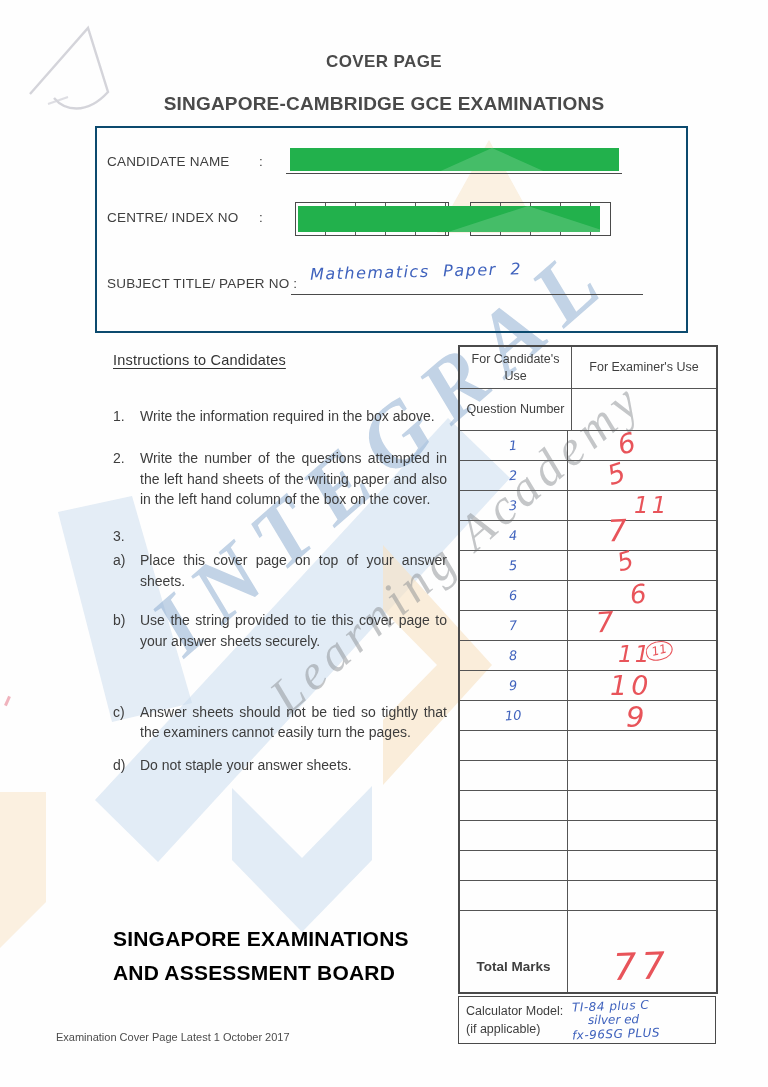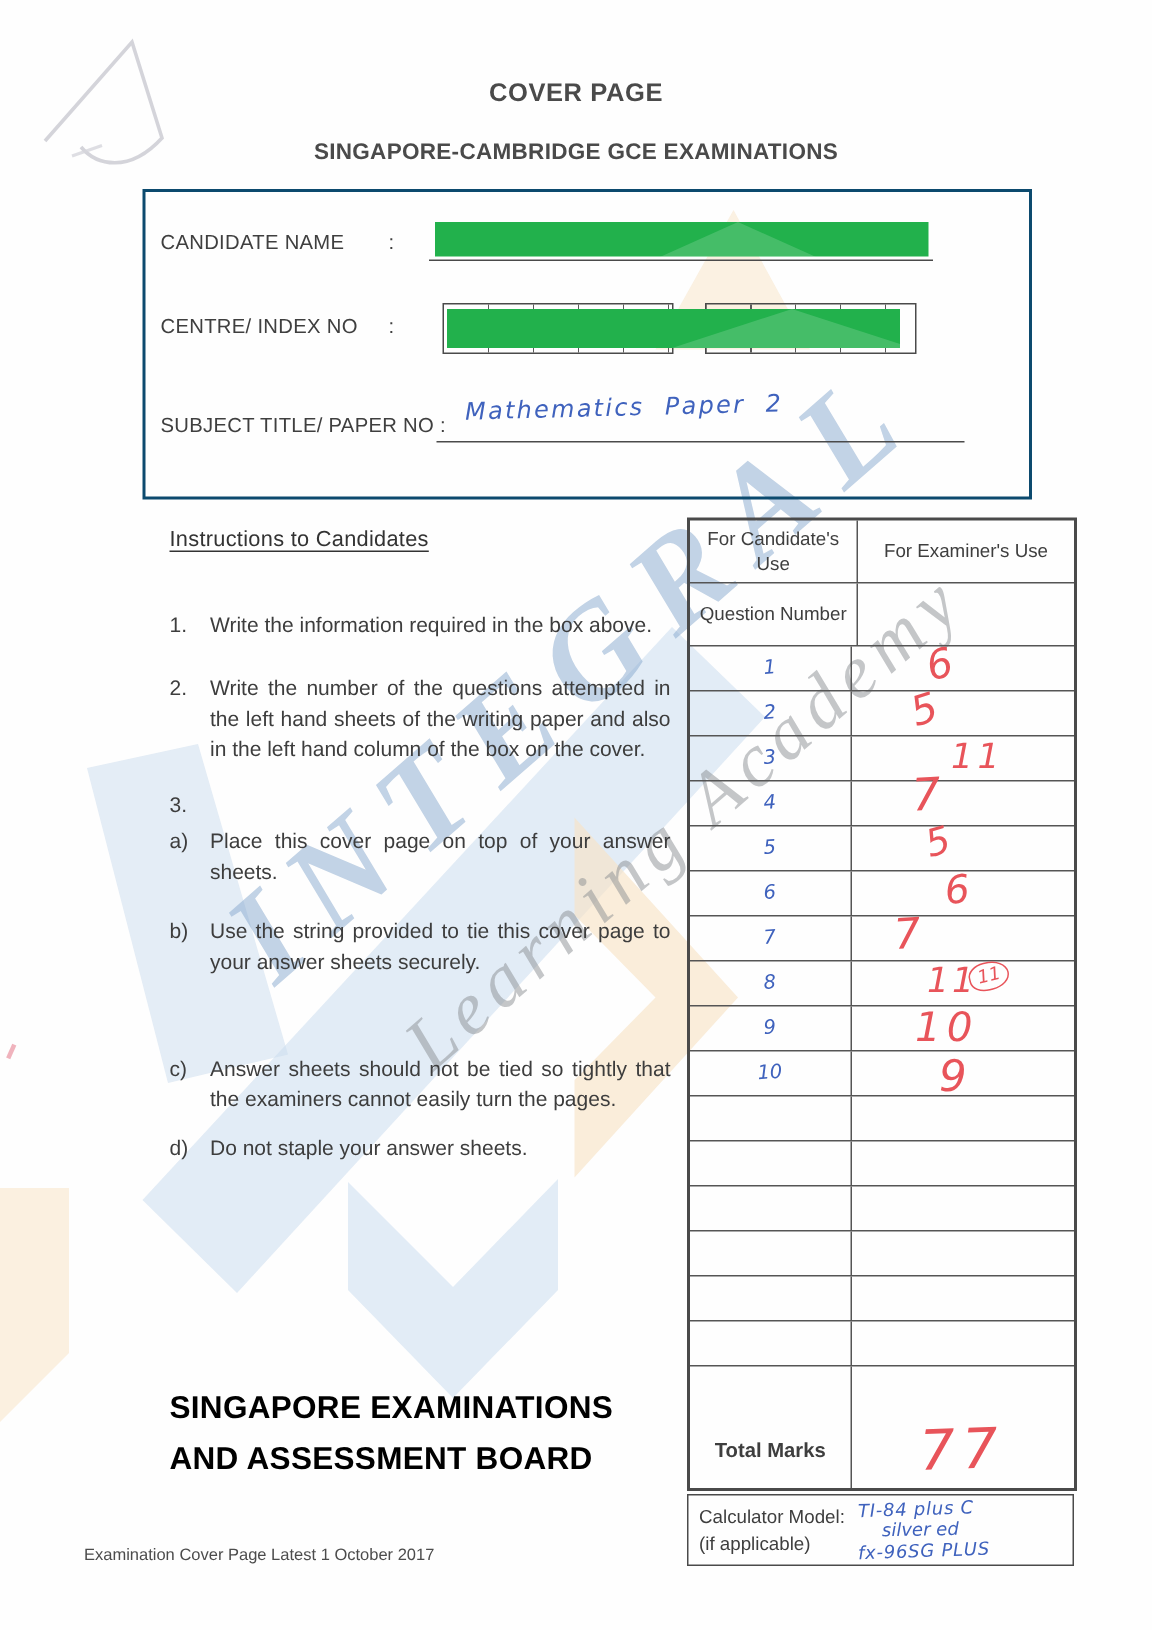--- a/index.html
+++ b/index.html
@@ -26,21 +26,21 @@
     font-size:50px; letter-spacing:6px; color:rgba(134,138,143,0.48);
     white-space:nowrap;
   }
   .doodle{position:absolute; left:8px; top:6px; z-index:1;}
   .stray-mark{position:absolute; left:6px; top:696px; width:3px; height:10px;
     background:rgba(236,160,172,.8); transform:rotate(24deg); z-index:1;}
   
   .title{position:absolute; left:0; top:52px; width:768px; text-align:center;
     font-size:17px; font-weight:bold; color:#4a4a4a; letter-spacing:.4px; z-index:2;}
   .subtitle{position:absolute; left:0; top:93px; width:768px; text-align:center;
-    font-size:15px; font-weight:bold; color:#4a4a4a; letter-spacing:.2px; z-index:2;}
+    font-size:19px; font-weight:bold; color:#4a4a4a; letter-spacing:.2px; z-index:2;}
   
   .info-box{position:absolute; left:95px; top:126px; width:589px; height:203px;
     border:2px solid #0c4a6e; z-index:2; background:transparent;}
   .fld-label{position:absolute; font-size:13.5px; color:#3f3f3f; letter-spacing:.2px;}
   .colon{position:absolute; font-size:13.5px; color:#3f3f3f;}
   .green-bar{position:absolute; background:var(--redaction-green,#22b14c); overflow:hidden;}
   .gb-tri{position:absolute; width:0; height:0; top:0;
     border-left:58px solid transparent; border-right:58px solid transparent;
     border-bottom:26px solid rgba(255,255,255,0.16);}
   .u-line{position:absolute; height:0; border-bottom:1.5px solid #4a4a4a;}

